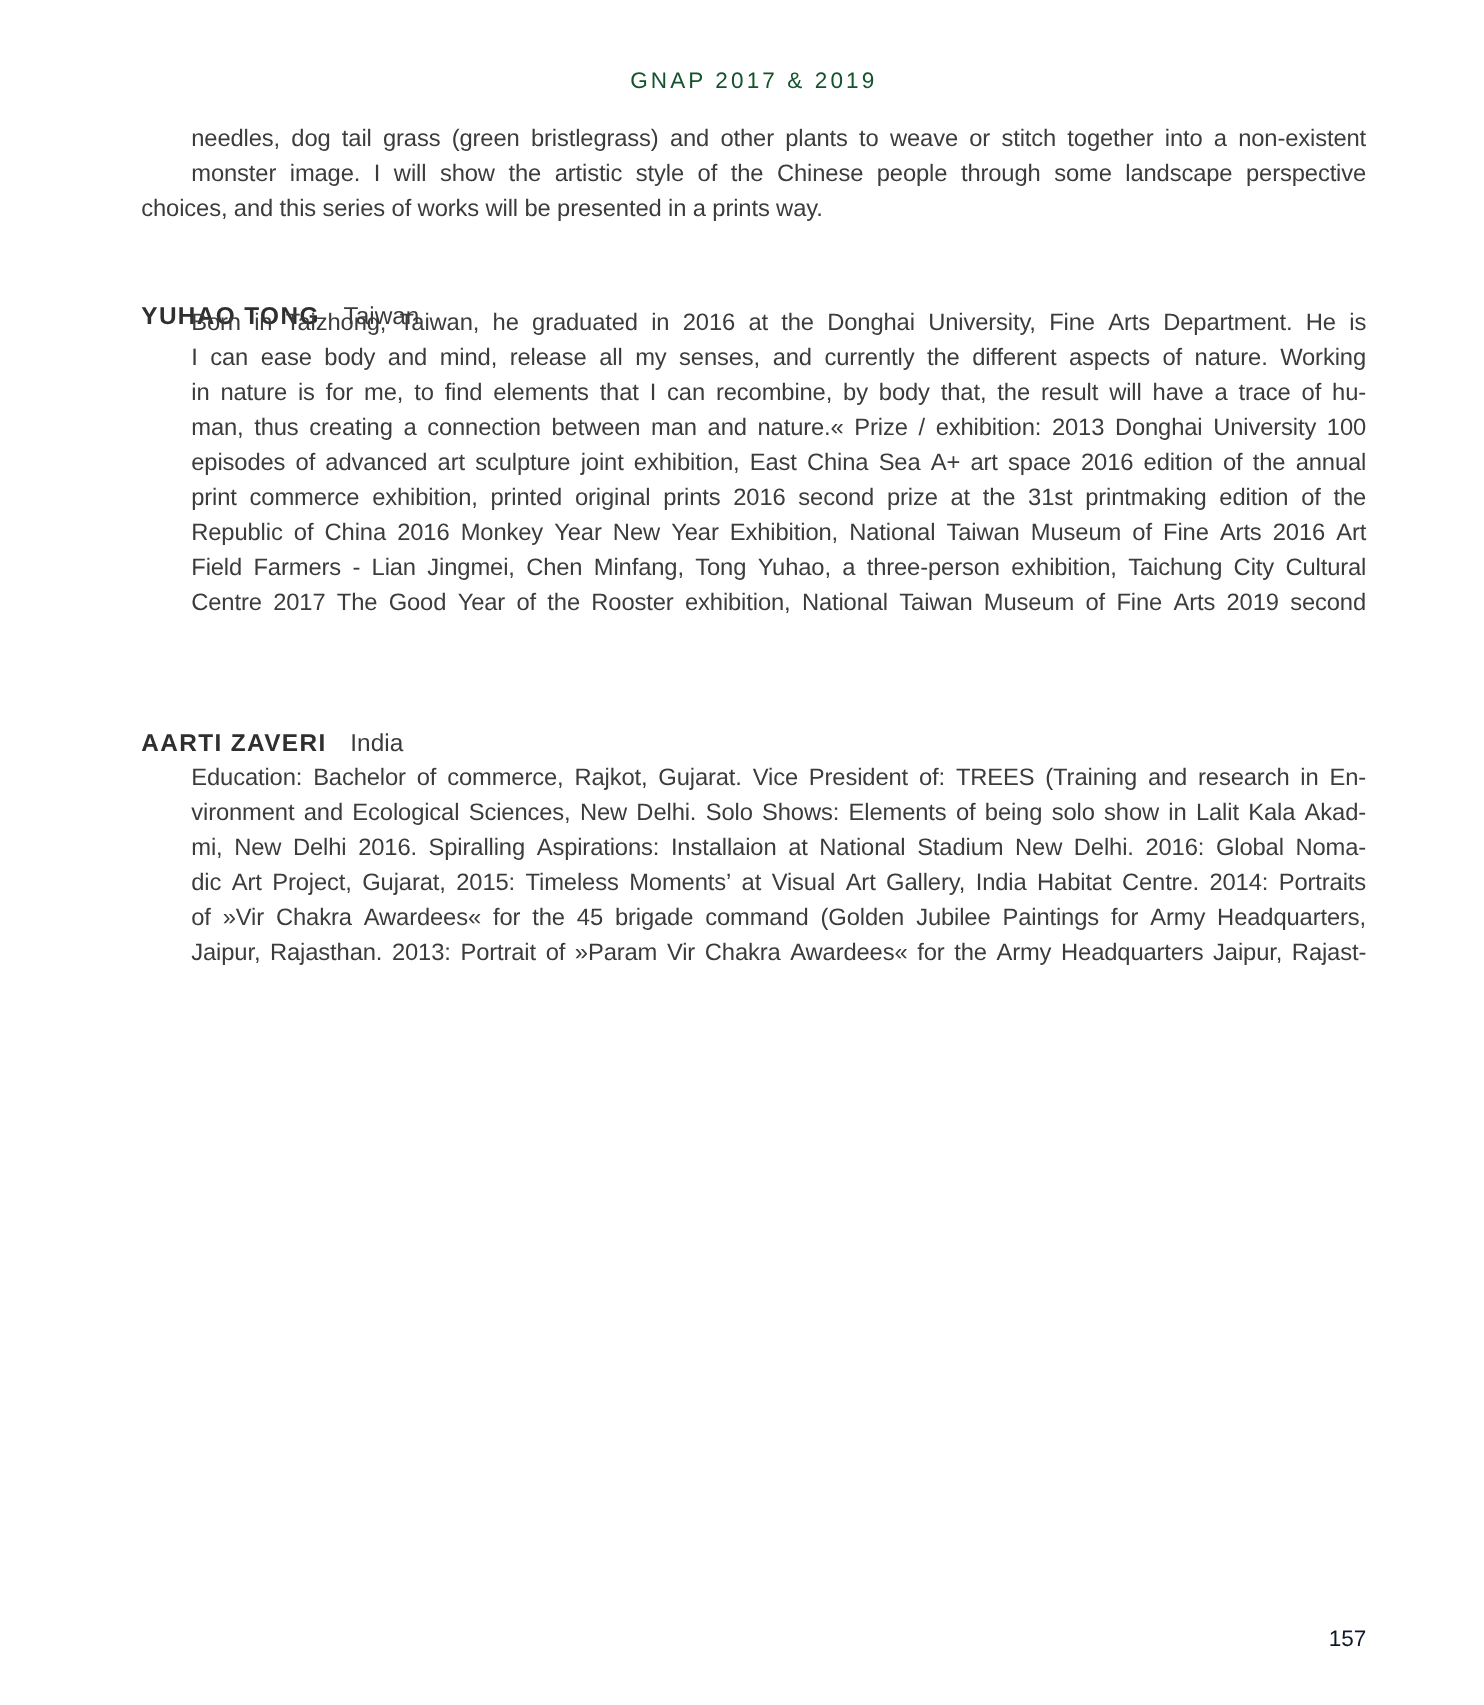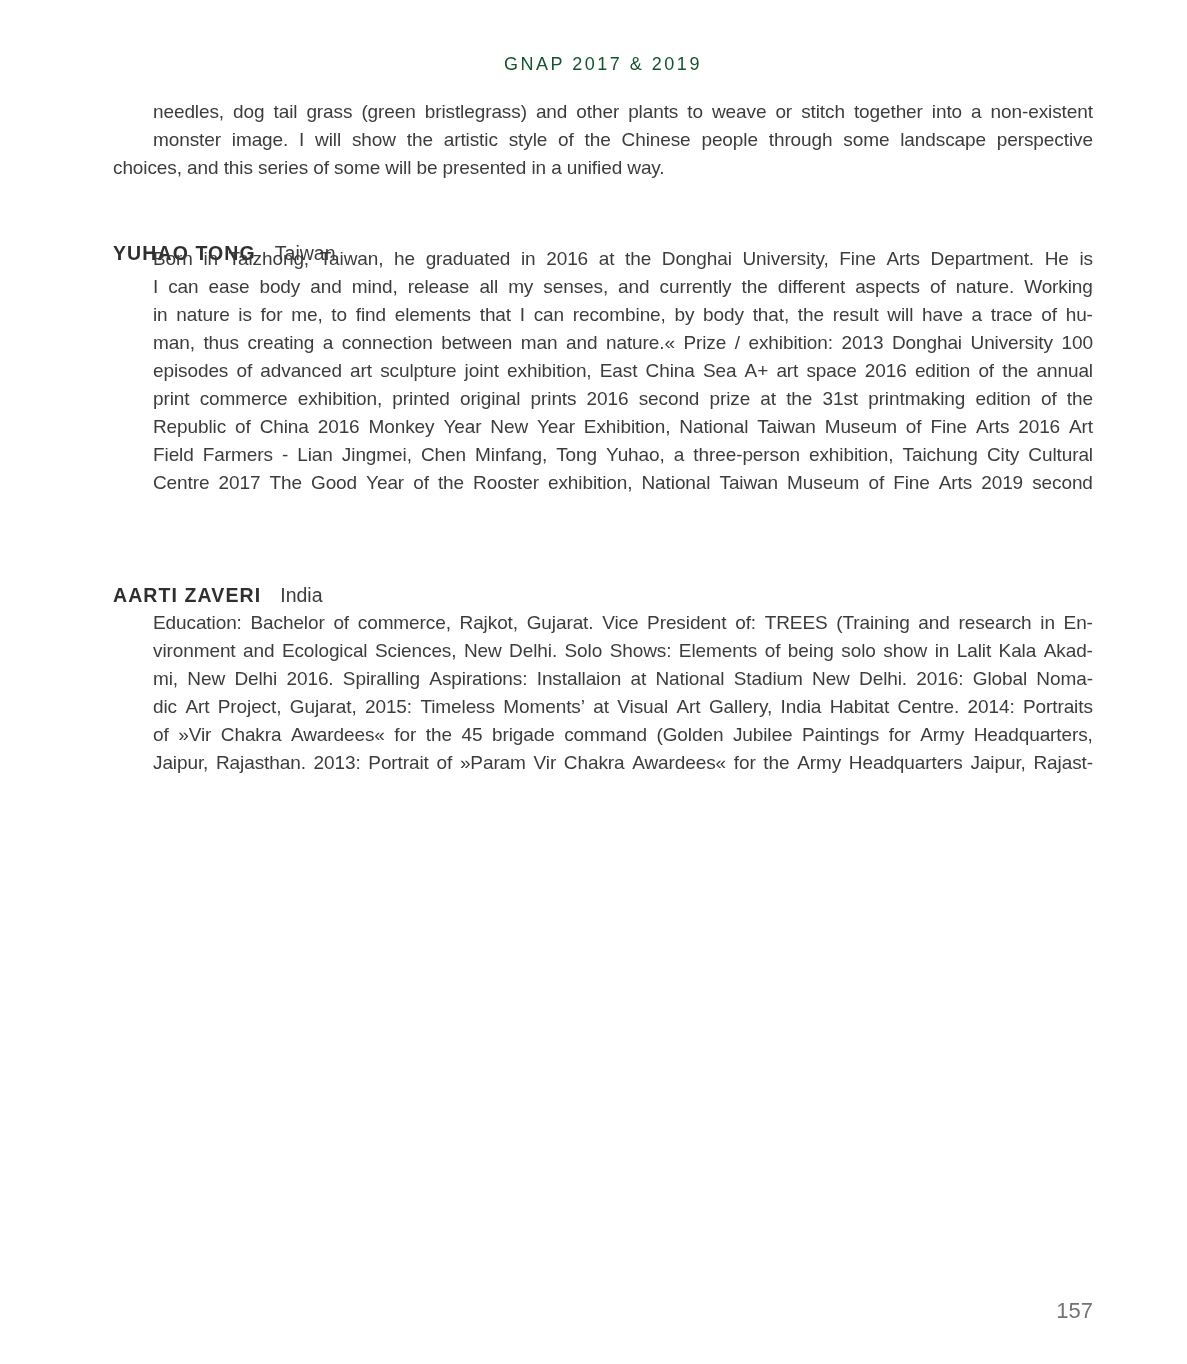--- a/index.html
+++ b/index.html
@@ -23,21 +23,21 @@
   .intro { top:98px; }
   .artist-head { display:flex; align-items:baseline; height:29px; line-height:29px; }
   .artist-name { font-weight:700; font-size:19.5px; letter-spacing:1.1px; color:#2f2f2f; }
   .artist-country { margin-left:19px; font-size:19.5px; color:#3c3c3c; }
   .head-yuhao { top:215px;margin-top:24px; }
   .bio-yuhao  { top:245px; }
   .head-aarti { top:581px; }
   .bio-aarti  { top:609px; }
   .page-number {
     top:1299px; text-align:right;
-    font-size:22px; color:#737373;
+    font-size:18px; color:#0f172a;
     height:24px; line-height:24px;
   }
 </style>
 </head>
 <body>
 
 <div class="col page-header">GNAP 2017 &amp; 2019</div>
 
 <div class="col intro">
   <div class="line jl">
@@ -70,21 +70,21 @@
       <span>style</span>
       <span>of</span>
       <span>the</span>
       <span>Chinese</span>
       <span>people</span>
       <span>through</span>
       <span>some</span>
       <span>landscape</span>
       <span>perspective</span>
     </div>
-  <div class="line">choices, and this series of some will be presented in a unified way.</div>
+  <div class="line">choices, and this series of works will be presented in a prints way.</div>
 </div>
 
 <div class="col head-yuhao artist-head">
   <span class="artist-name">YUHAO TONG</span>
   <span class="artist-country">Taiwan</span>
 </div>
 <div class="col bio-yuhao">
   <div class="line jl">
       <span>Born</span>
       <span>in</span>

